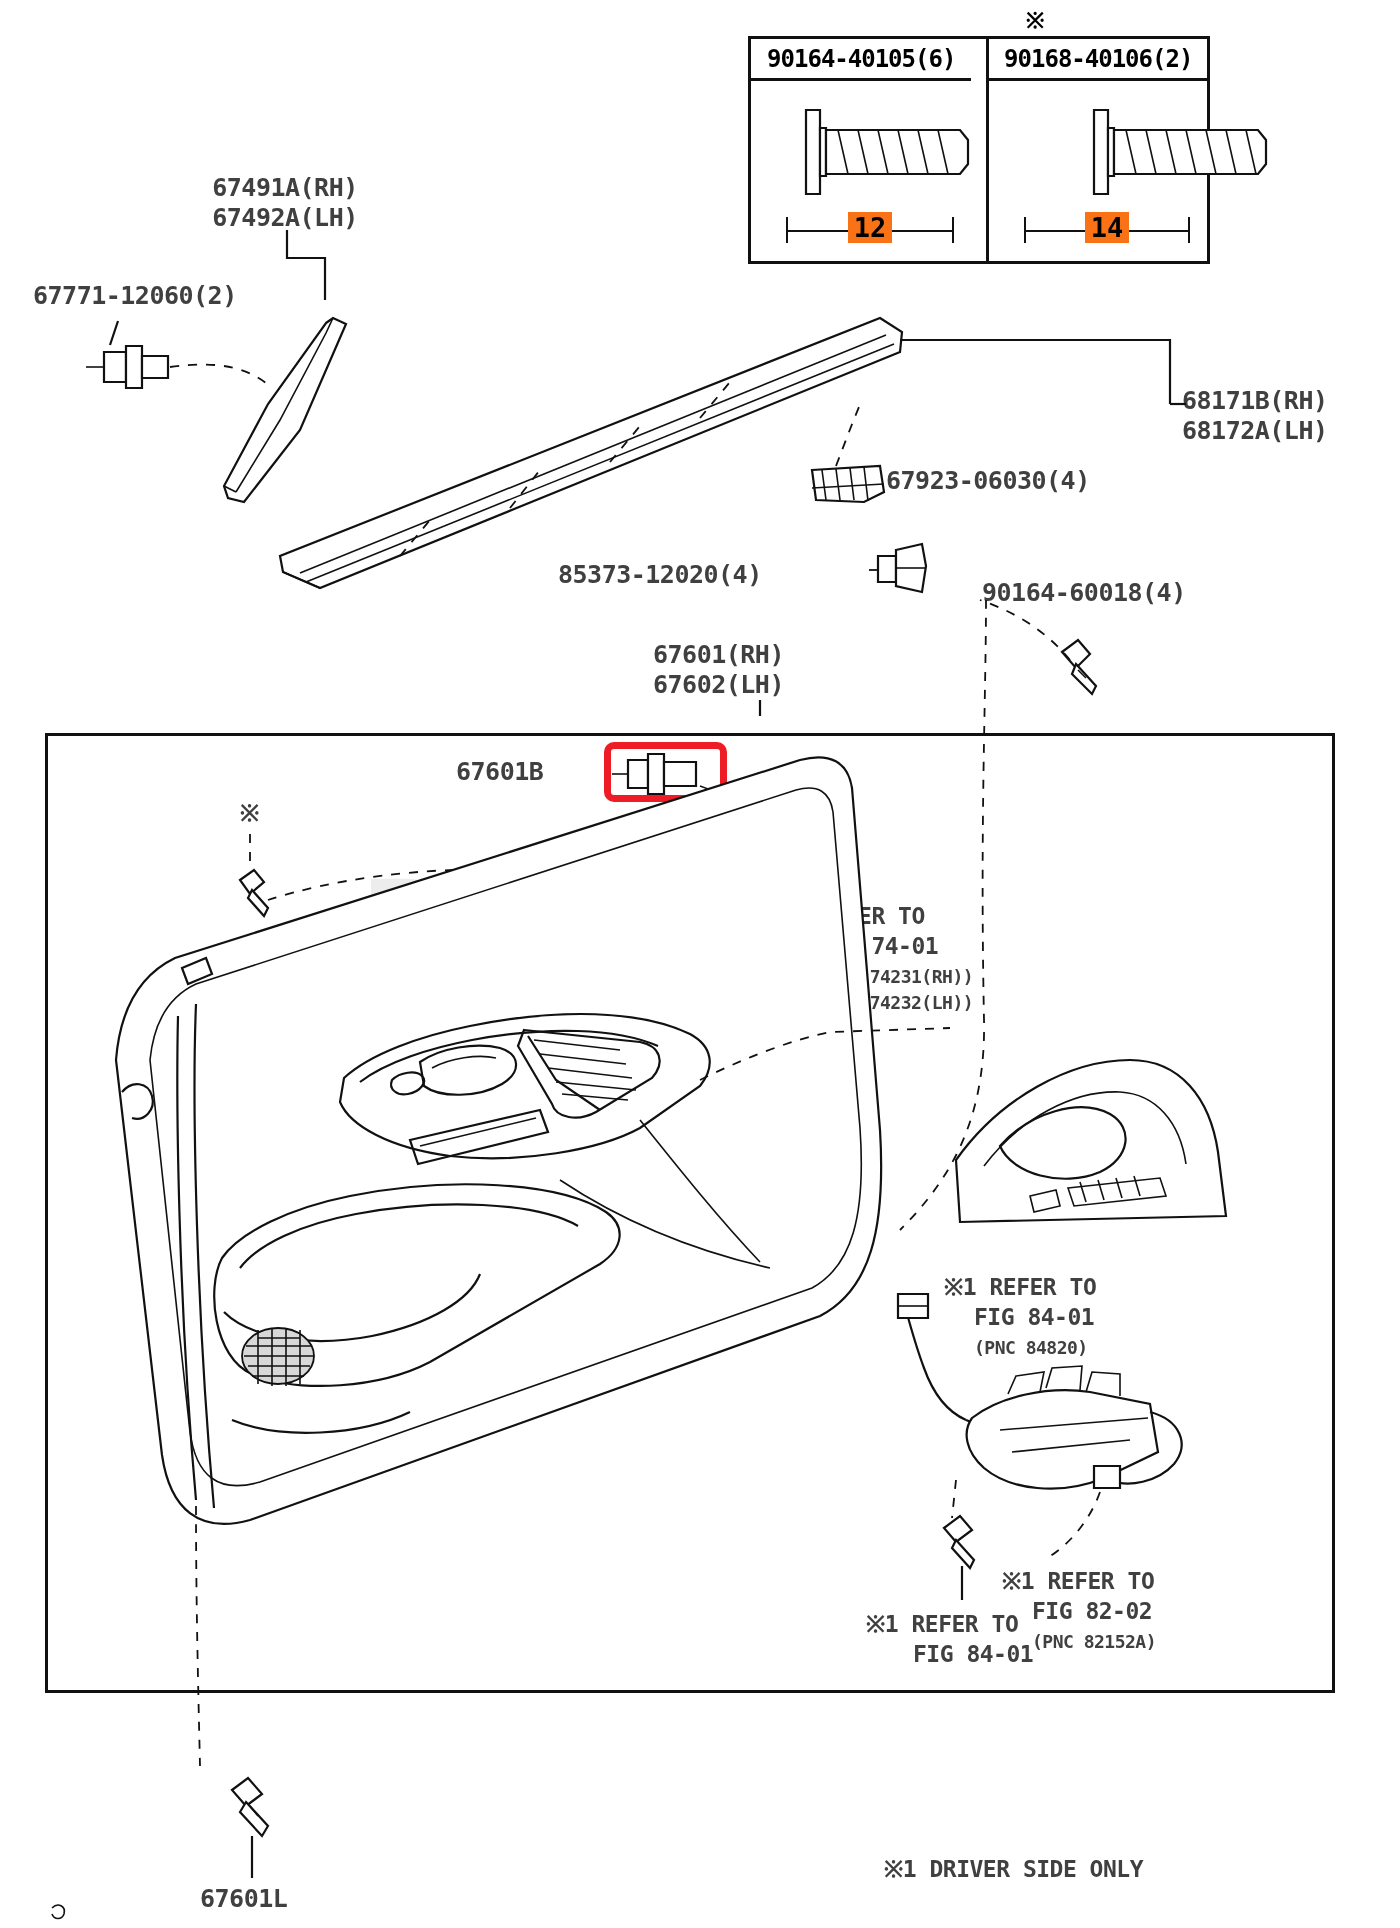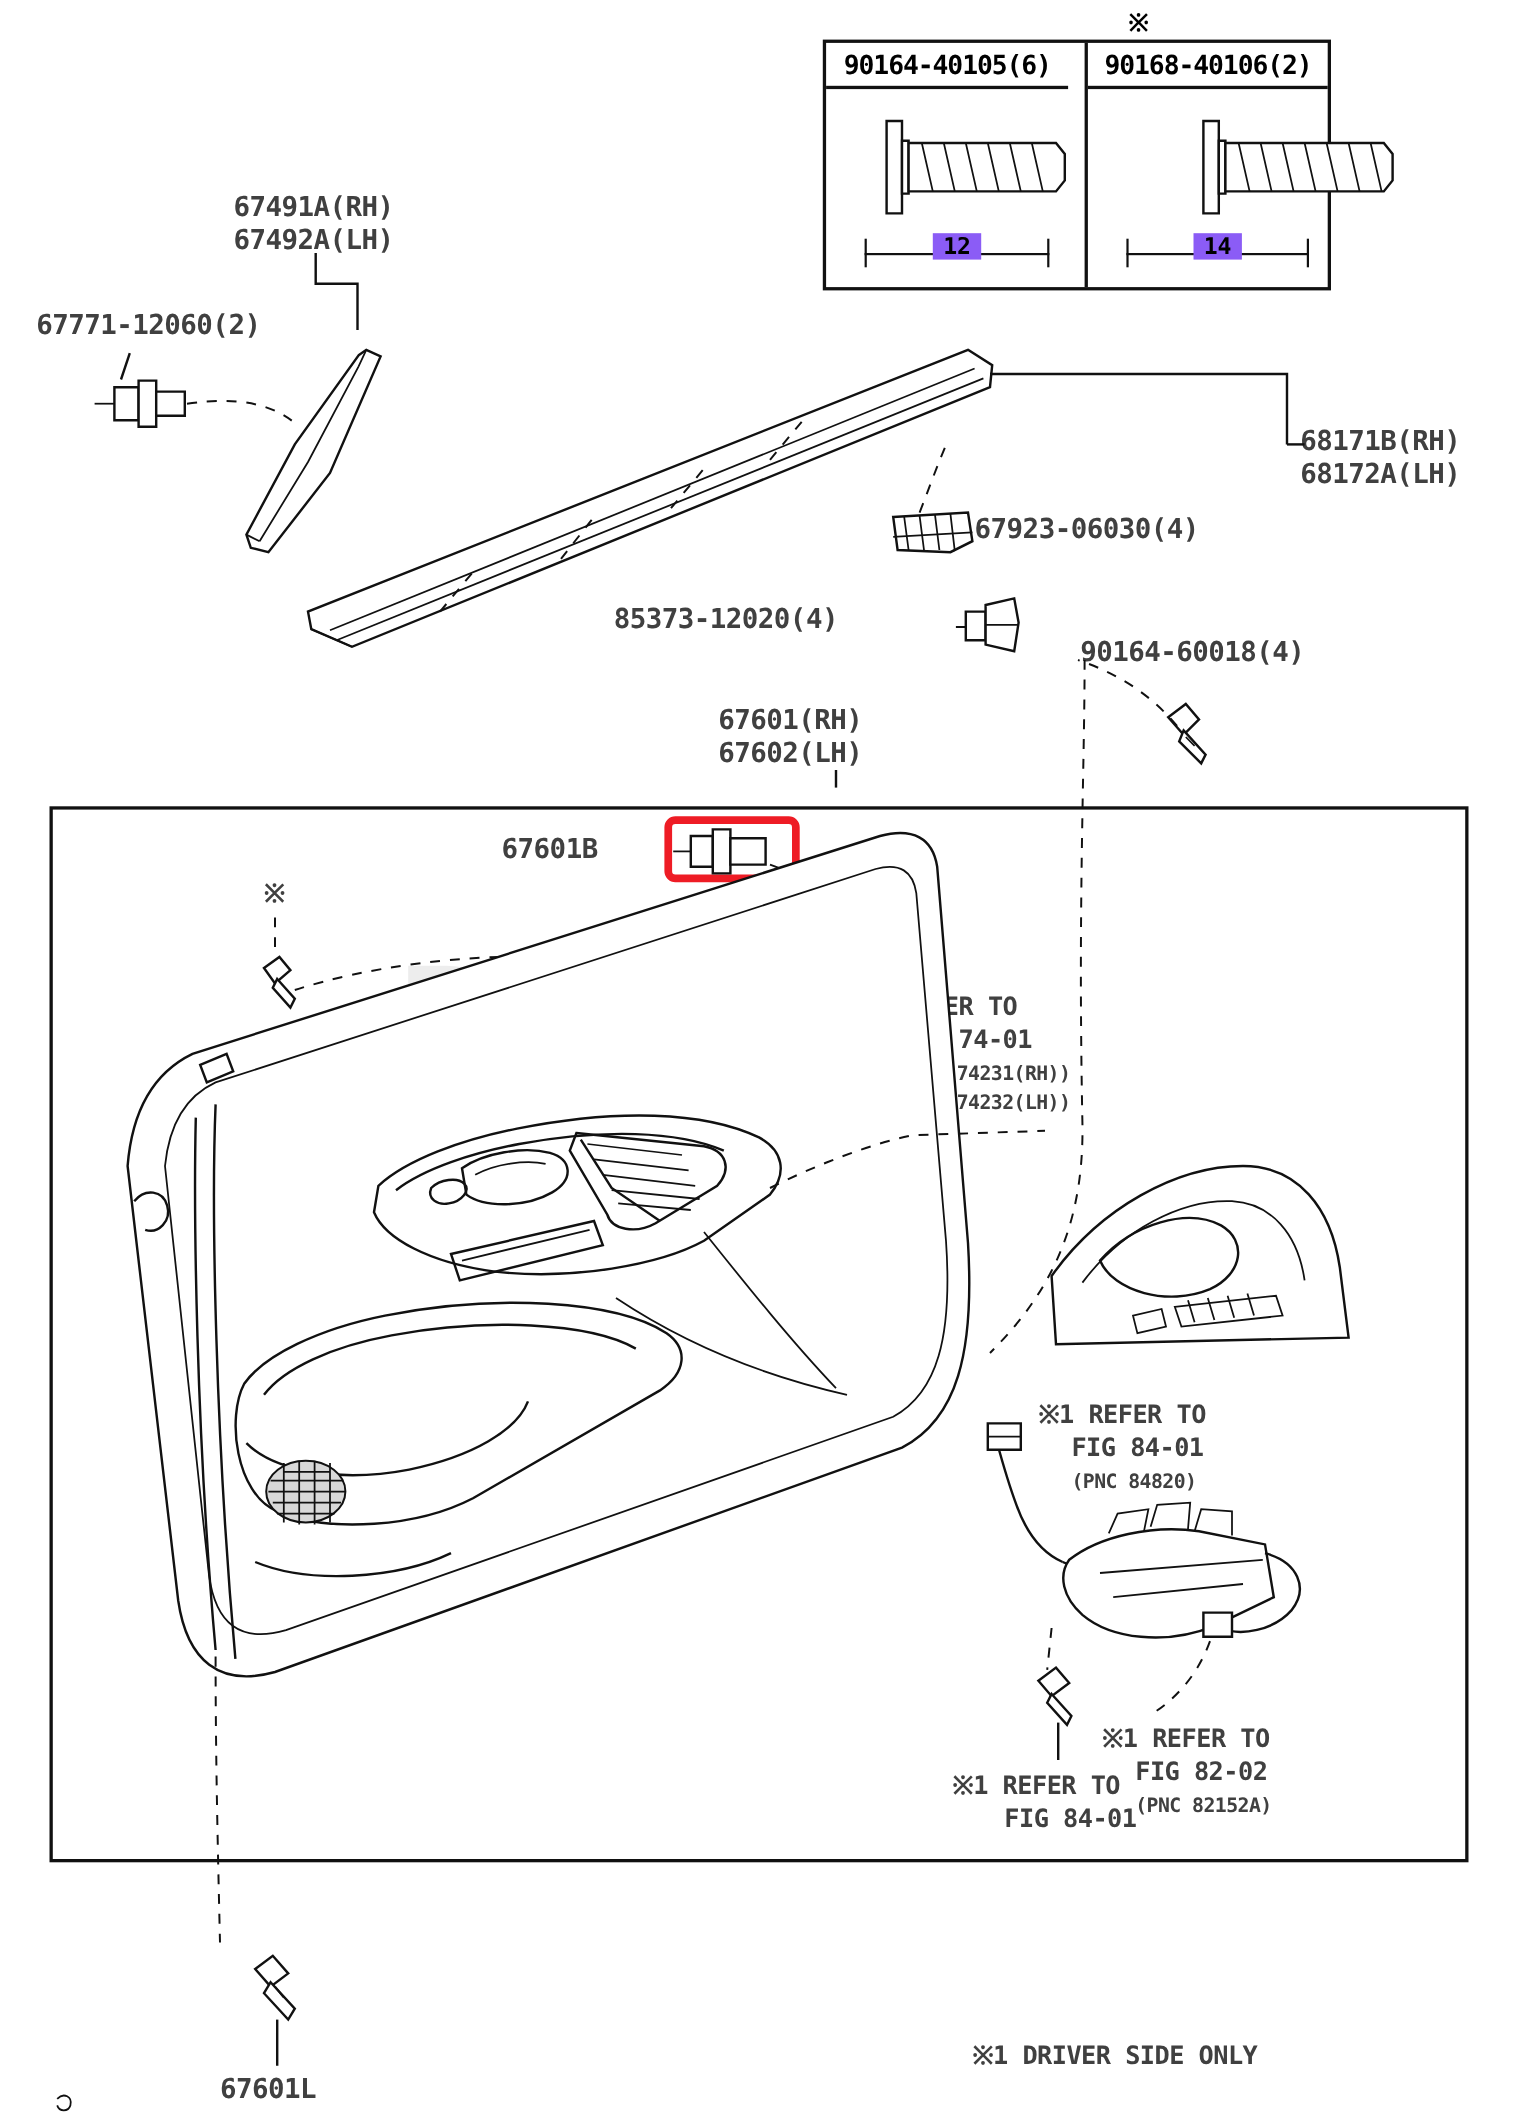--- a/index.html
+++ b/index.html
@@ -86,23 +86,23 @@
     height: 26px;
     background: #111;
   }
   .dimrow .tick.l { left: 0; }
   .dimrow .tick.r { right: 0; }
   .dimrow .num {
     position: absolute;
     left: 0; right: 0;
     top: -5px;
     text-align: center;
-    font-size: 21px;
+    font-size: 27px;
     font-weight: bold;
-    background: #8b5cf6;
+    background: #f97316;
     width: 44px;
     margin: 0 auto;
   }
   .star-mark {
     position: absolute;
     font-size: 22px;
     font-weight: bold;
   }
 
   
@@ -189,21 +189,21 @@
       </div>
     </div>
   </div>
 
   <div class="lbl sz-lg center" style="left:160px; top:173px; width:250px;">67491A(RH)
 67492A(LH)</div>
   <div class="lbl sz-lg" style="left:33px; top:281px;">67771-12060(2)</div>
   <div class="lbl sz-lg" style="left:1182px; top:386px;">68171B(RH)
 68172A(LH)</div>
   <div class="lbl sz-lg" style="left:886px; top:466px;">67923-06030(4)</div>
-  <div class="lbl sz-lg" style="left:558px; top:548px;">85373-12020(4)</div>
+  <div class="lbl sz-lg" style="left:558px; top:560px;">85373-12020(4)</div>
   <div class="lbl sz-lg" style="left:982px; top:578px;">90164-60018(4)</div>
   <div class="lbl sz-lg" style="left:653px; top:640px;">67601(RH)
 67602(LH)</div>
   <div class="lbl sz-lg" style="left:456px; top:757px;">67601B</div>
   <div class="lbl sz-md" style="left:240px; top:800px;">※</div>
 
   <div class="lbl sz-md" style="left:818px; top:903px;">REFER TO</div>
   <div class="lbl sz-md" style="left:818px; top:933px;">FIG 74-01</div>
   <div class="lbl sz-xs" style="left:818px; top:966px;">(PNC 74231(RH))</div>
   <div class="lbl sz-xs" style="left:818px; top:992px;">(PNC 74232(LH))</div>

